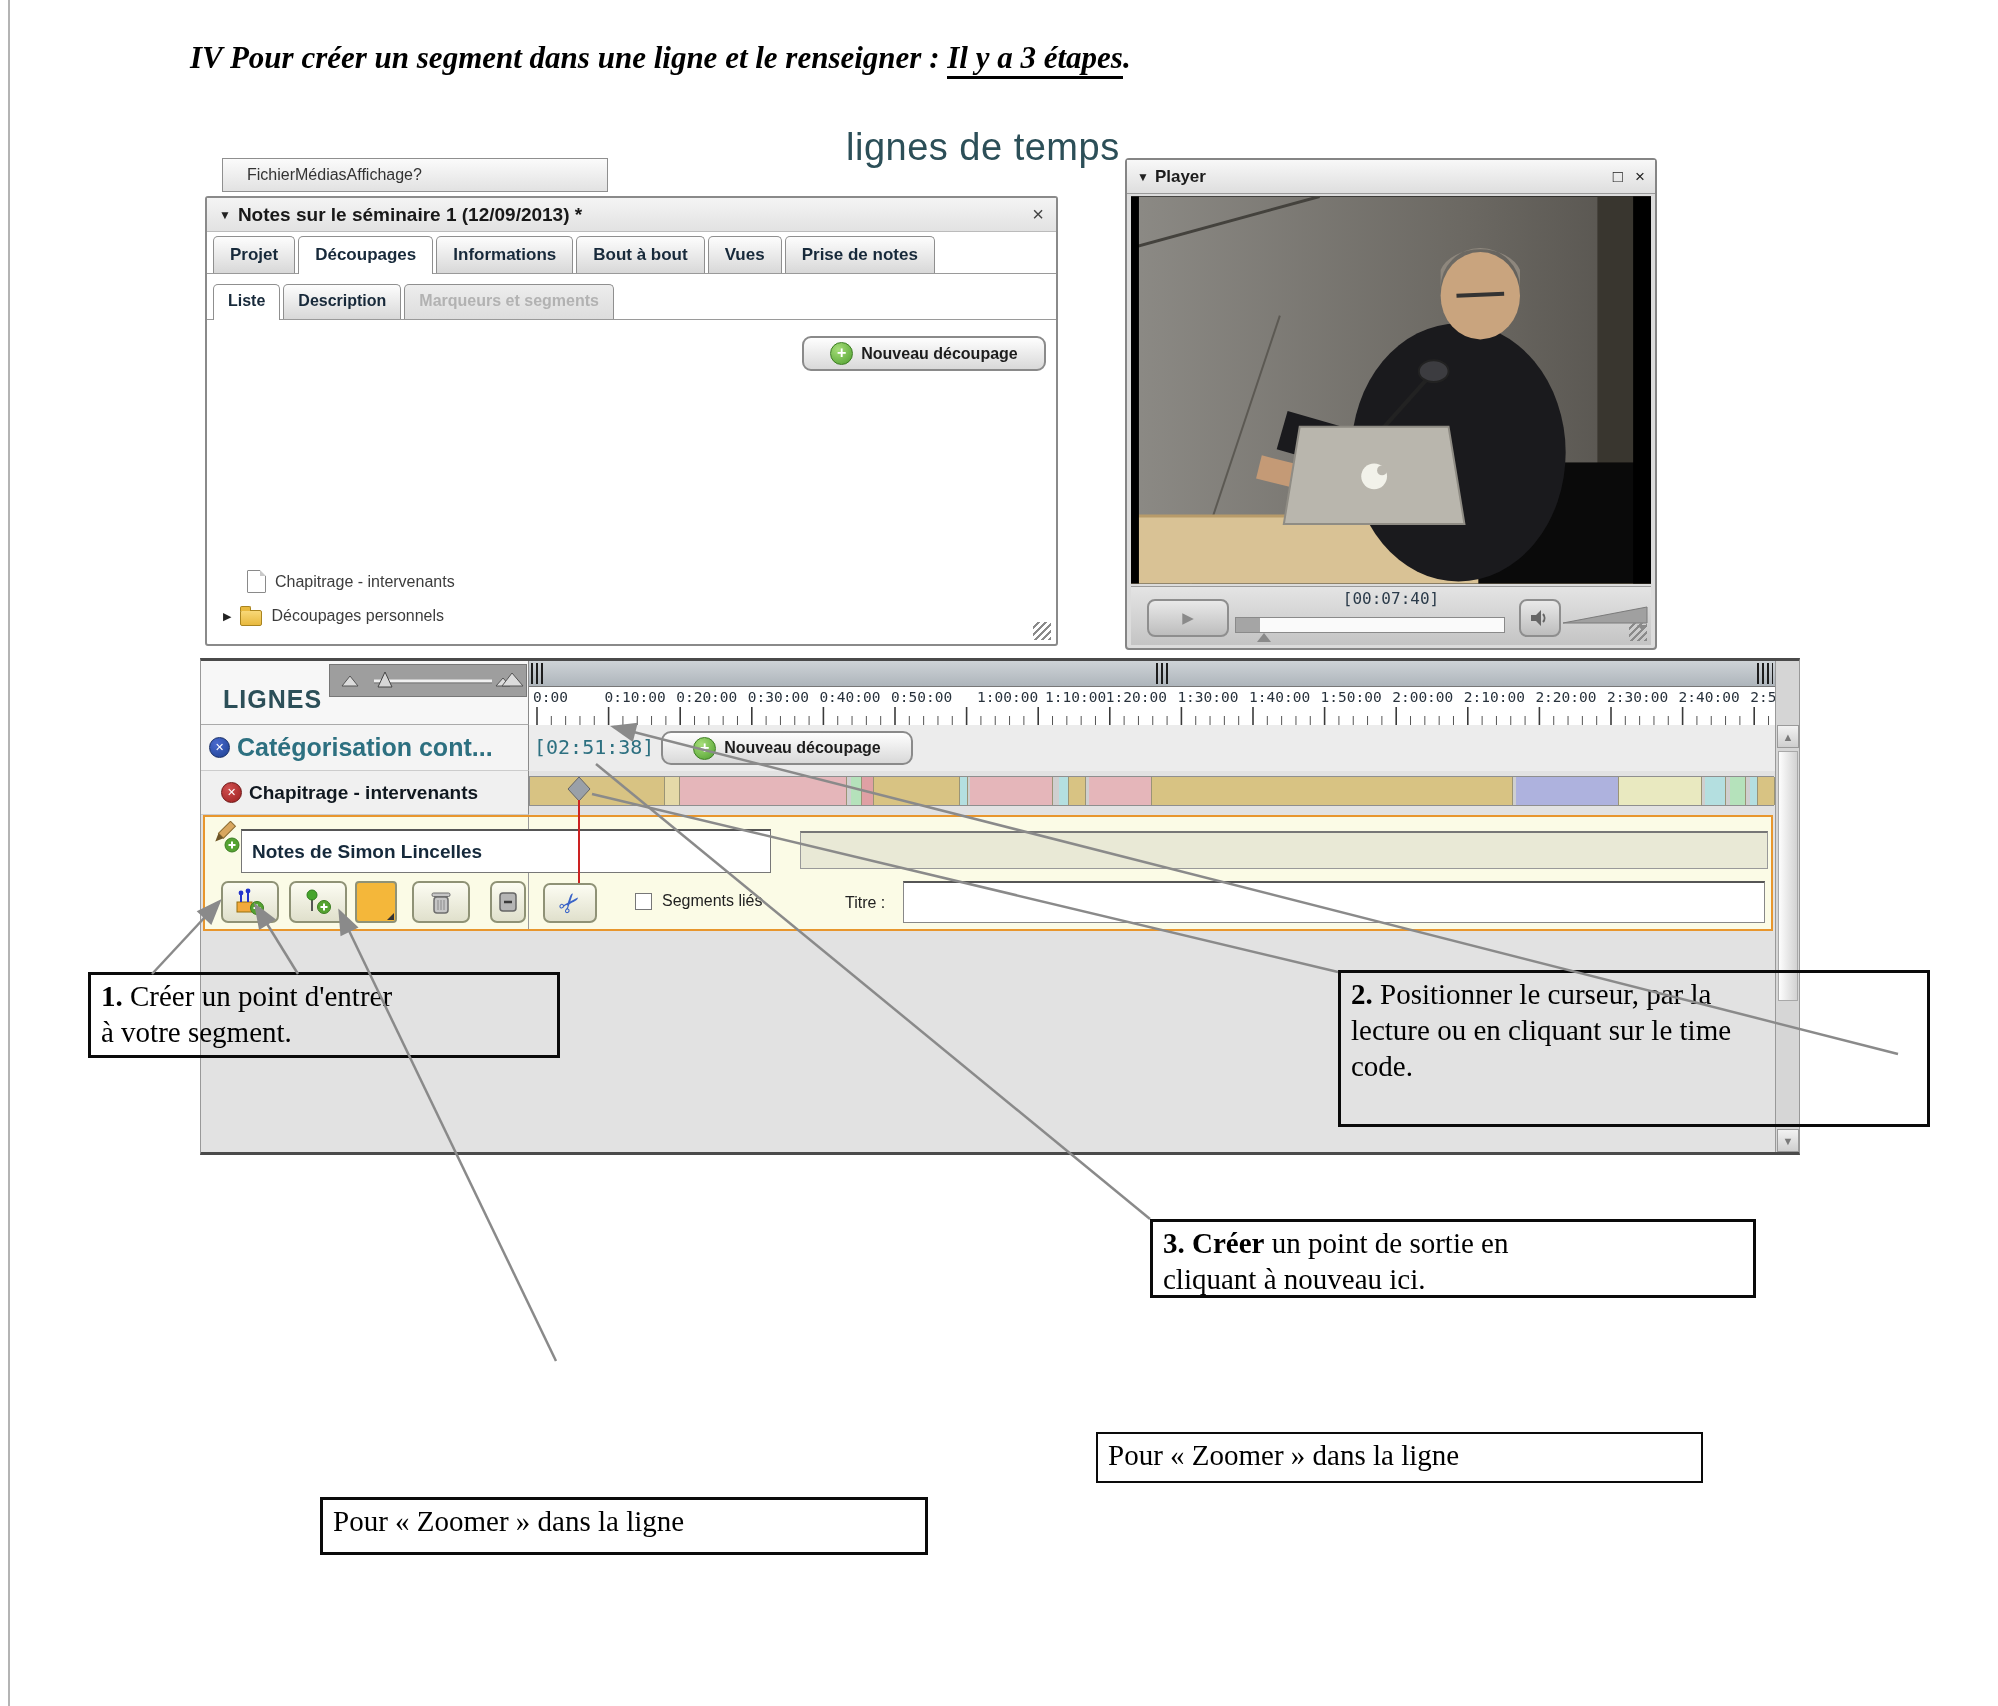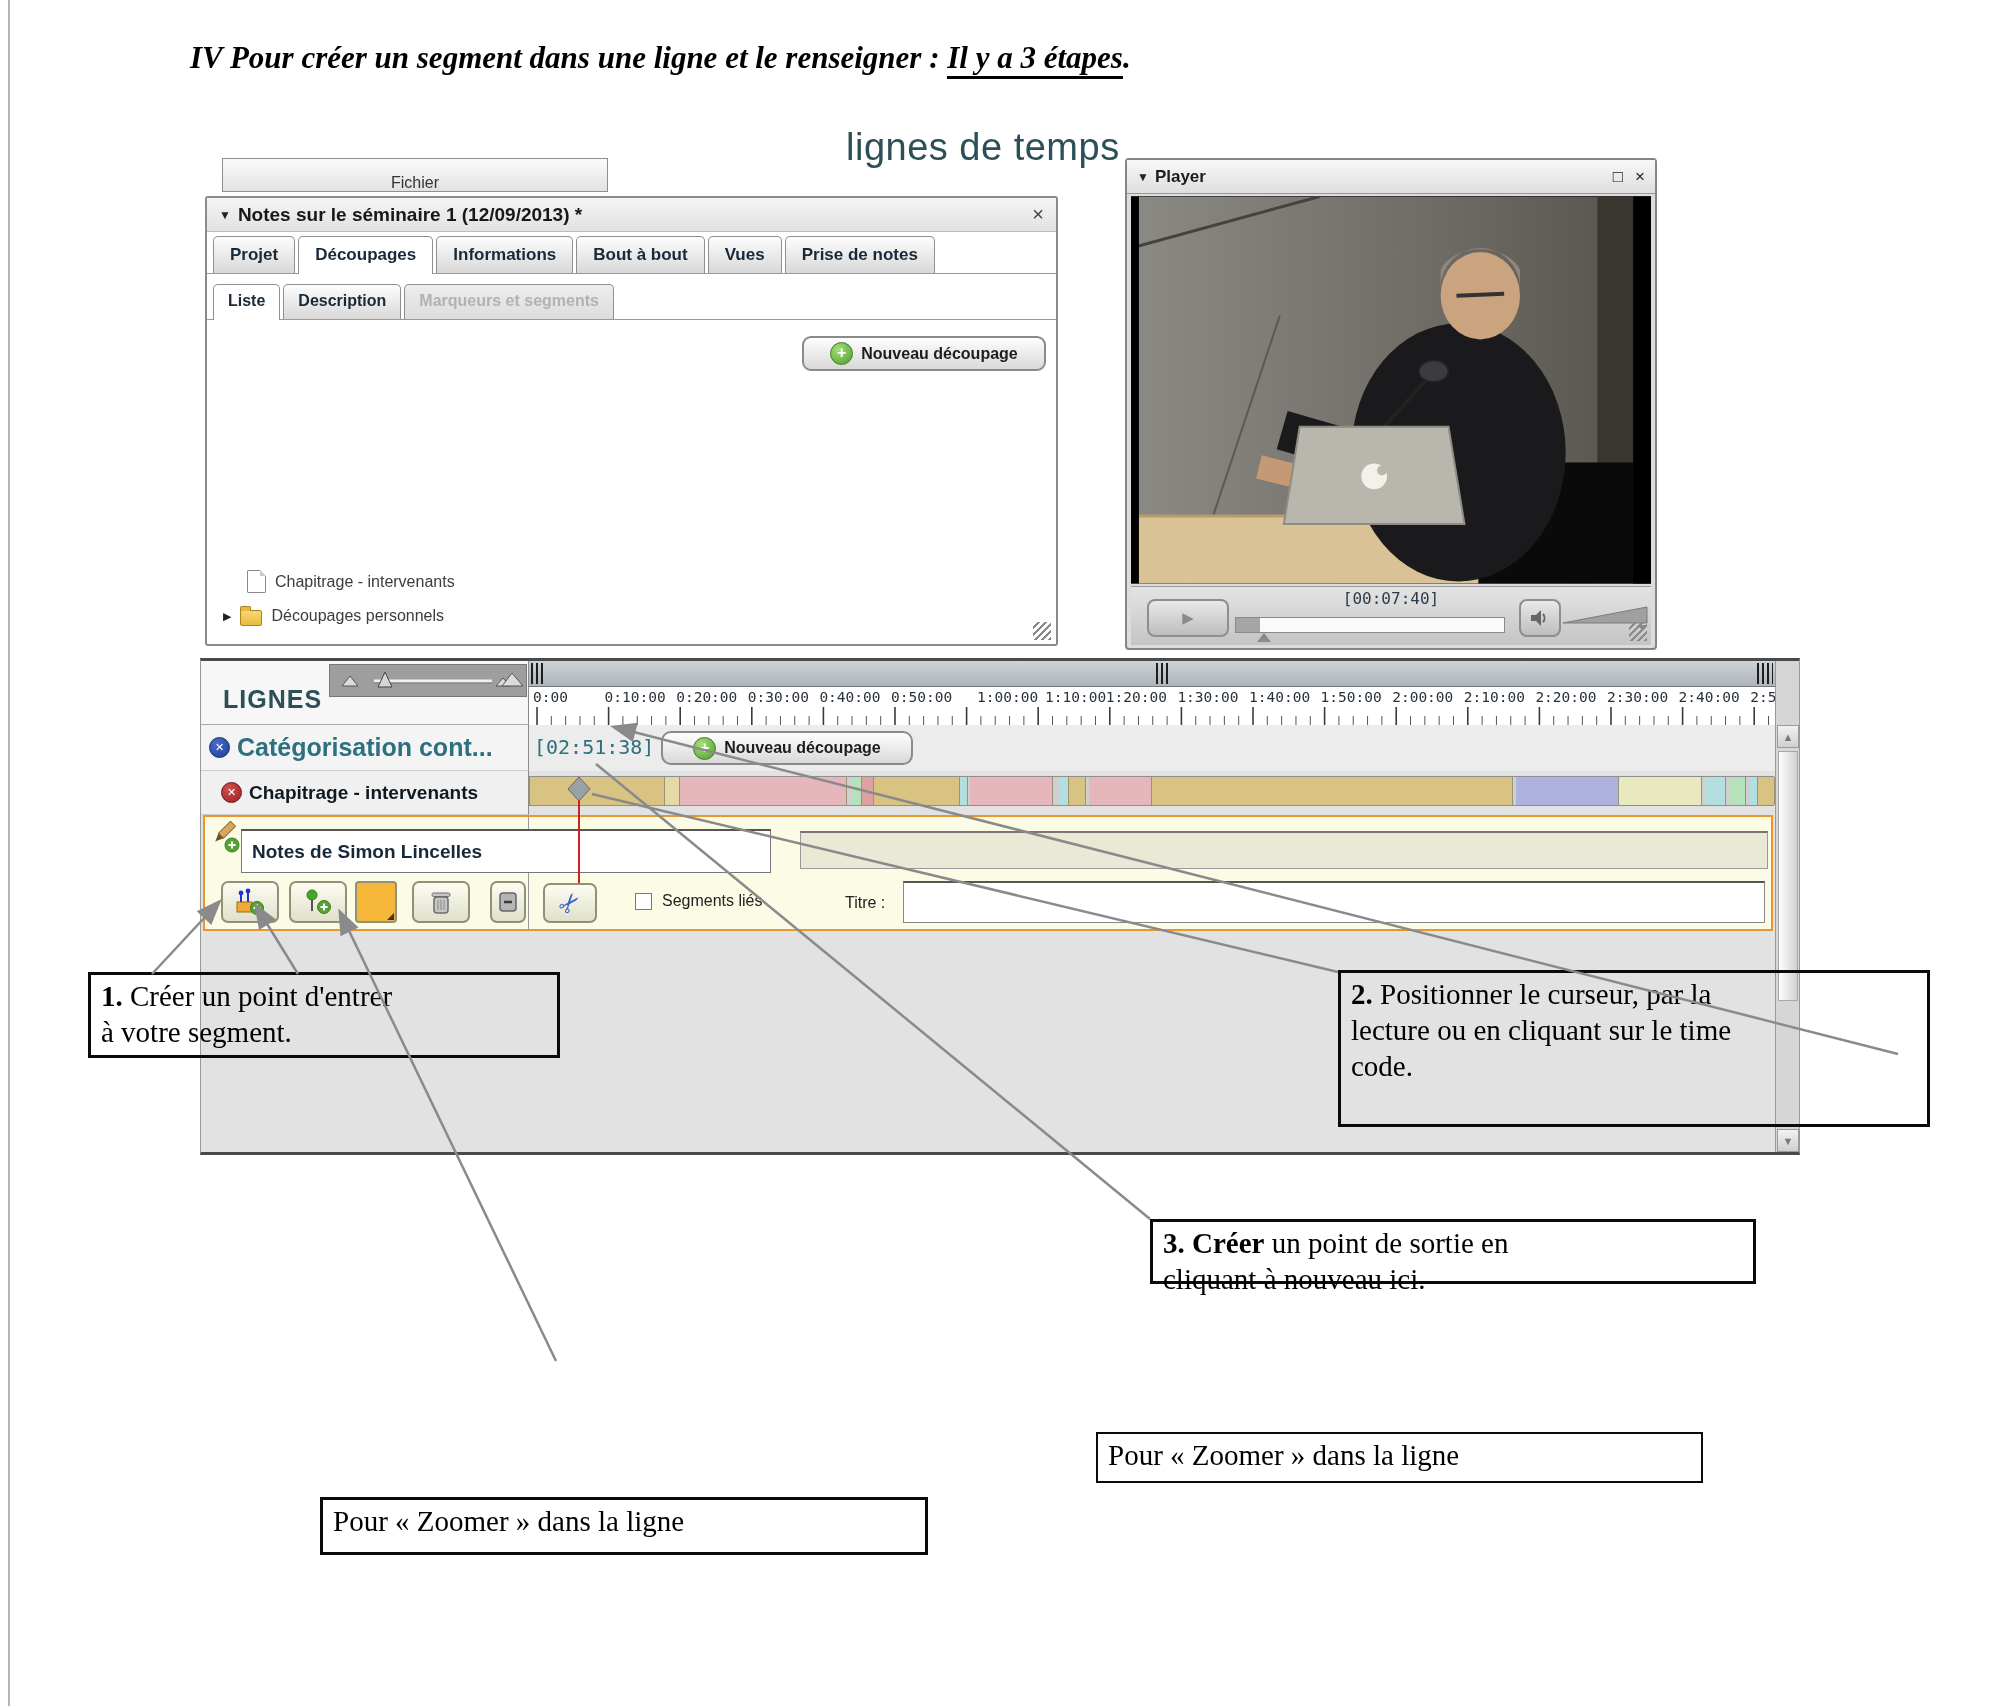--- a/index.html
+++ b/index.html
@@ -7,21 +7,21 @@
         font-family:"Liberation Sans","DejaVu Sans",sans-serif;}
   .abs{position:absolute;}
   
   #left-rule{left:8px;top:0;width:2px;height:1706px;background:#b4b4b4;}
   #doc-title{left:190px;top:40px;font-family:"Liberation Serif",serif;font-weight:bold;
              font-size:31px;color:#000;white-space:nowrap;font-style:italic;}
   #doc-title .ul{border-bottom:3px solid #000;padding-bottom:1px;}
   
   #menu-bar{left:222px;top:158px;width:386px;height:34px;box-sizing:border-box;
             background:linear-gradient(#fbfbfb,#e2e2e2);border:1px solid #8f8f8f;
-            display:flex;align-items:center;gap:48px;padding:15px 24px;font-size:16px;color:#333;flex-direction:column;}
+            display:flex;align-items:center;padding:0 24px;font-size:16px;color:#333;}
   .menu-item{cursor:default;}
   
   #app-title{left:846px;top:126px;font-size:38px;color:#2c4f58;letter-spacing:0.5px;}
   
   #player{left:1125px;top:158px;width:532px;height:492px;box-sizing:border-box;
           border:2px solid #858585;border-radius:4px;background:#dcdcdc;}
   #player-header{left:0;top:0;width:528px;height:34px;background:linear-gradient(#f8f8f8,#dedede);
                  border-bottom:1px solid #999;display:flex;align-items:center;padding:0 10px;box-sizing:border-box;}
   #player-header .ttl{font-weight:bold;font-size:17px;color:#1c1c1c;margin-left:6px;}
   #player-header .spacer{flex:1;}
@@ -147,21 +147,21 @@
           display:flex;align-items:center;justify-content:center;}
   #sb-thumb{position:absolute;left:2px;top:26px;width:20px;height:250px;
             background:linear-gradient(90deg,#fdfdfd,#d2d2d2);border:1px solid #a8a8a8;box-sizing:border-box;}
   #tl-corner{left:1574px;top:0;width:26px;height:64px;background:#d5d5d5;border-left:1px solid #999;box-sizing:border-box;}
   
   .anno{position:absolute;border:3px solid #0a0a0a;font-family:Liberation Serif, serif;
         font-size:29px;color:#000;padding:4px 10px;box-sizing:border-box;z-index:40;line-height:1.24;}
   .anno .txt{white-space:pre-line;}
   #anno1{left:88px;top:972px;width:472px;height:86px;}
   #anno2{left:1338px;top:970px;width:592px;height:157px;}
-  #anno3{left:1150px;top:1219px;width:606px;height:65px;}
+  #anno3{left:1150px;top:1219px;width:606px;height:79px;}
   #anno4{left:273px;top:1359px;width:607px;height:99px;}
   #anno5{left:1096px;top:1432px;width:607px;height:51px;border-width:2px;}
   #anno6{left:320px;top:1497px;width:608px;height:58px;}
   #overlay{left:0;top:0;width:1998px;height:1706px;pointer-events:none;z-index:60;}
   .arrow{stroke:#8a8a8a;stroke-width:2.5;fill:none;}
 </style>
 </head>
 <body>
 
 <div id="page">

